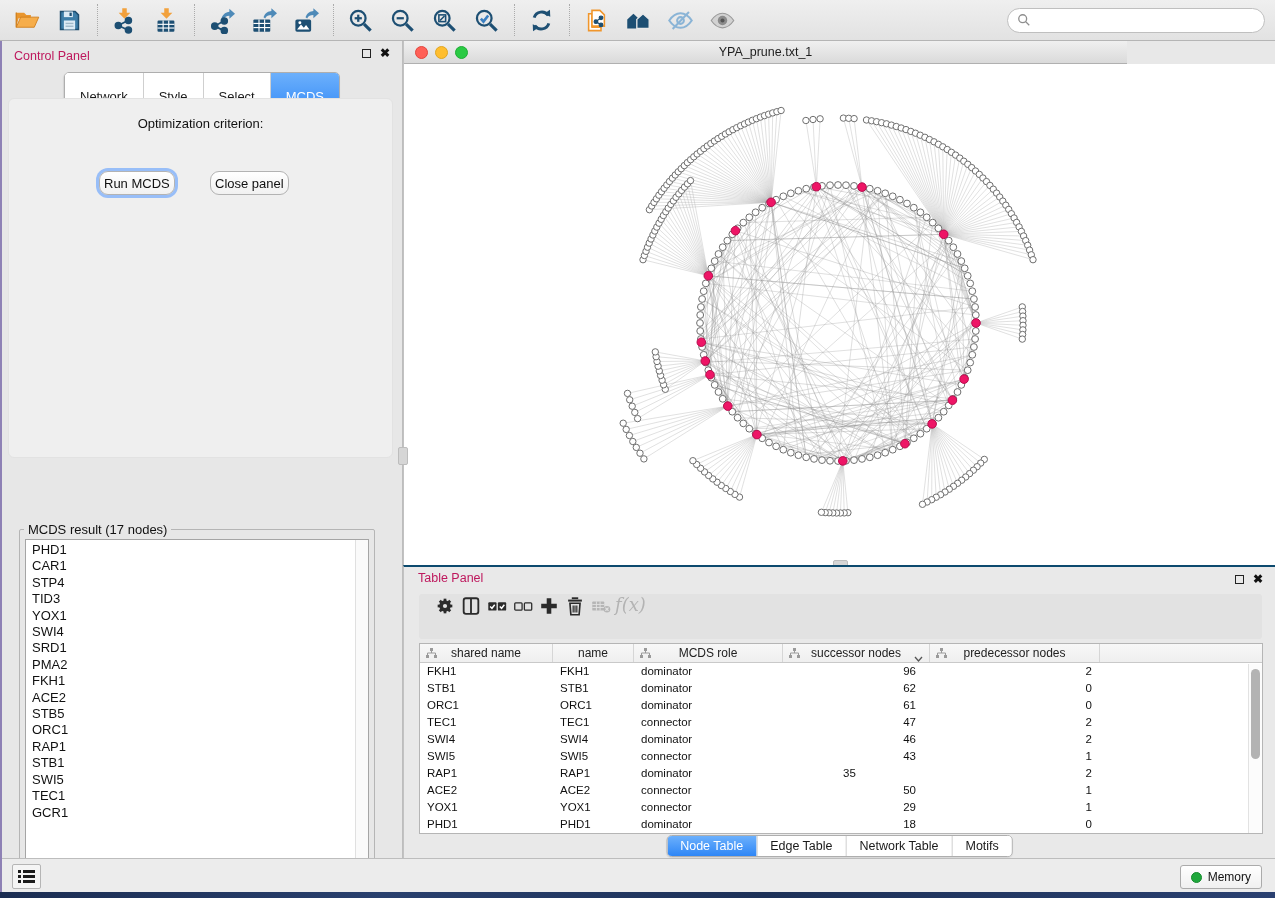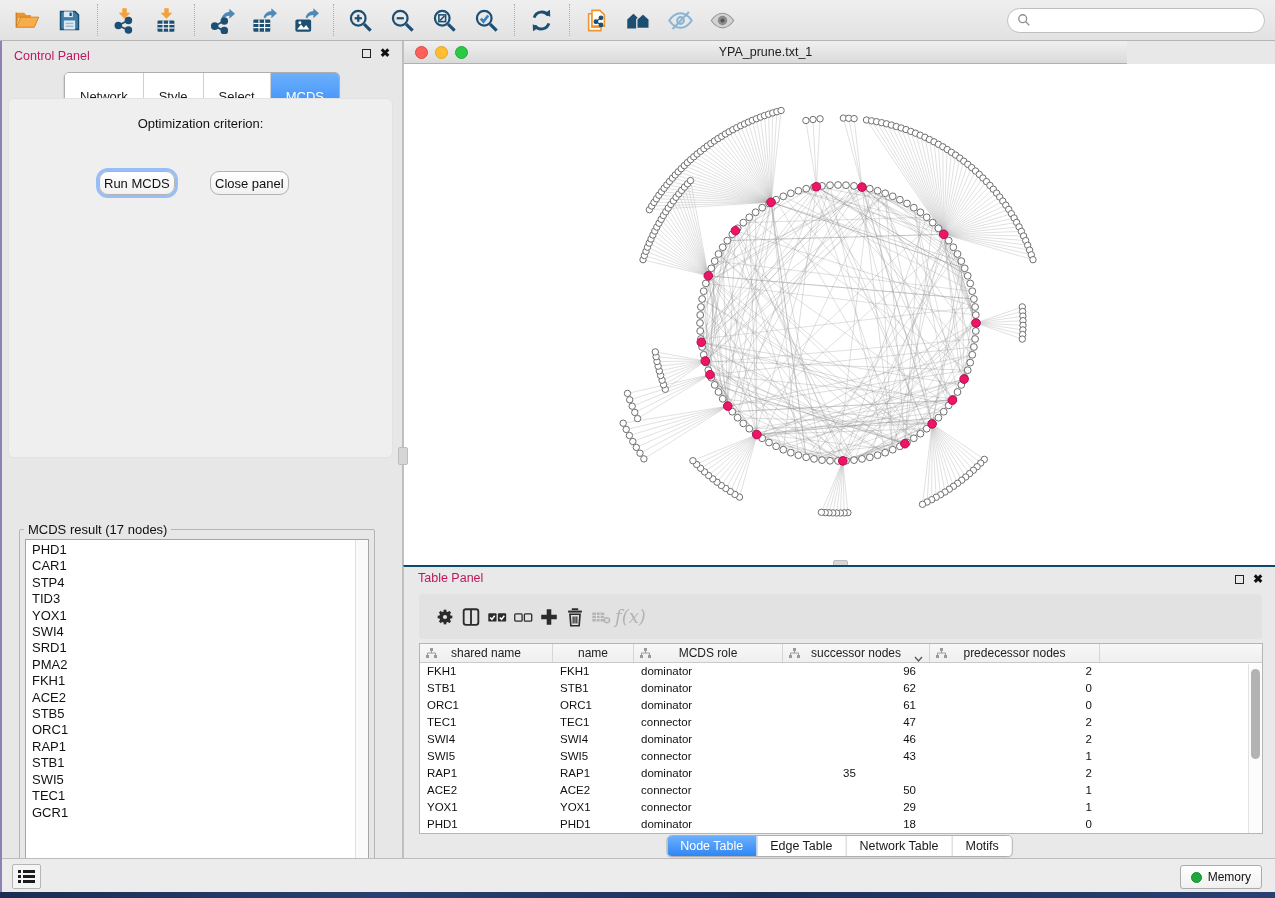--- a/index.html
+++ b/index.html
@@ -85,21 +85,21 @@
   .v-handle { position:absolute; left:398px; top:447px; width:10px; height:18px; background:#d6d6d6;
               border:1px solid #bdbdbd; border-radius:2px; }
   .h-handle { position:absolute; left:833px; top:560px; width:15px; height:8px; background:#d6d6d6;
               border:1px solid #bdbdbd; border-radius:2px; }
 
   
   #table-panel { position:absolute; left:403px; top:565px; width:872px; height:293px;
                  background:#e9e9e9; border-top:2px solid #0c4a6e; border-left:1px solid #c2c2c2; }
   #tp-title { position:absolute; left:14px; top:4px; }
   #tp-toolbar { position:absolute; left:15px; right:13px; top:27px; height:45px; background:#e2e2e2;
-                border-radius:3px; display:flex; align-items:center; padding-left:14px; gap:2px; }
+                border-radius:3px; display:flex; align-items:flex-start; padding-left:14px; gap:2px; }
   .tpi { width:24px; height:24px; display:flex; align-items:center; justify-content:center; }
   .tpi svg { width:22px; height:22px; }
   #fx-label { font-family:"DejaVu Serif", serif; font-style:italic; font-size:18px; color:#b3b3b3; }
   #table-wrap { position:absolute; left:15px; right:12px; top:76px; height:191px; background:#fff;
                 border:1px solid #b5b5b5; }
   #table-header { display:flex; height:19px; background:linear-gradient(#f8f8f8,#efefef);
                   border-bottom:1px solid #c9c9c9; }
   .th { display:flex; align-items:center; justify-content:center; gap:5px; font-size:12px; color:#222;
         border-right:1px solid #d6d6d6; height:100%; position:relative; }
   .th .ns { flex:none; position:absolute; left:6px; top:4px; }

